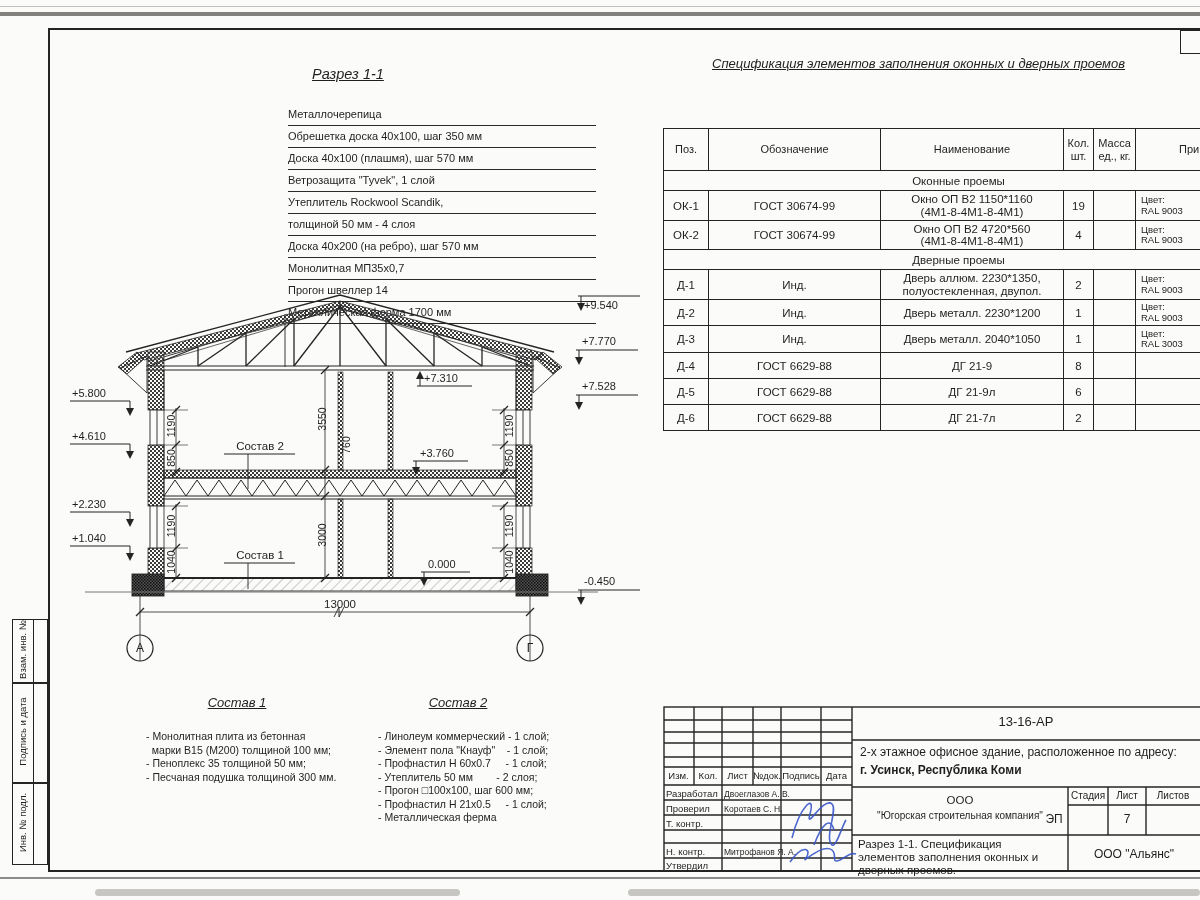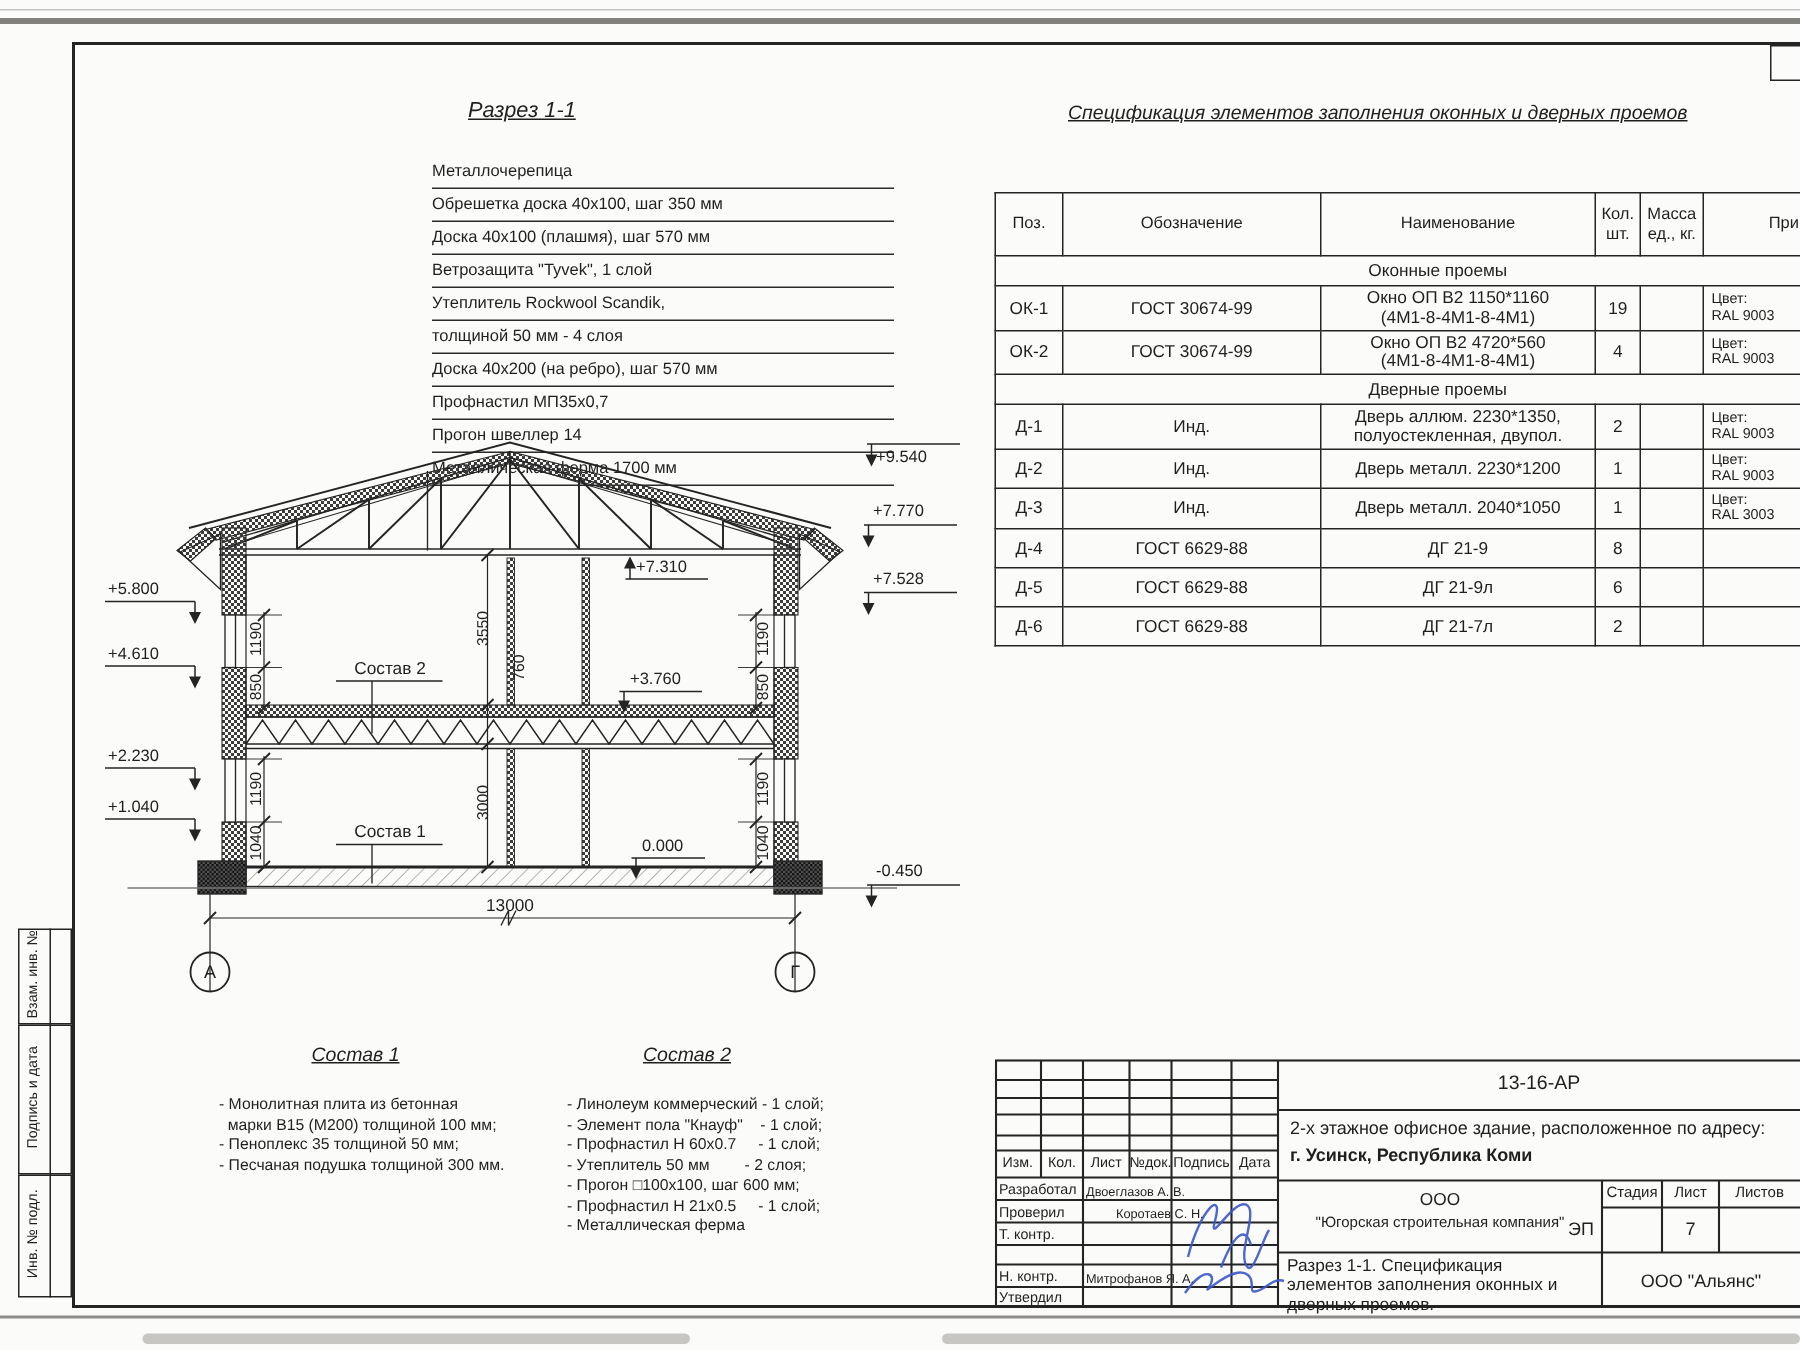--- a/index.html
+++ b/index.html
@@ -51,31 +51,31 @@
 
   <div class="mbox" style="top:619px;height:64px;"></div>
   <div class="mbox" style="top:683px;height:100px;"></div>
   <div class="mbox" style="top:783px;height:82px;"></div>
   <div class="mdiv" style="top:619px;height:246px;"></div>
   <span class="rt" style="left:-23px;top:644px;width:90px;font-size:9.5px;">Взам. инв. №</span>
   <span class="rt" style="left:-23px;top:726px;width:90px;font-size:9.5px;">Подпись и дата</span>
   <span class="rt" style="left:-23px;top:817px;width:90px;font-size:9.5px;">Инв. № подл.</span>
 
   <span class="t it ul" style="left:312px;top:66px;font-size:14.5px;">Разрез 1-1</span>
-  <span class="t it ul" style="left:712px;top:67px;font-size:13px;text-decoration:underline;">Спецификация элементов заполнения оконных и дверных проемов</span>
+  <span class="t it ul" style="left:712px;top:56px;font-size:13px;text-decoration:underline;">Спецификация элементов заполнения оконных и дверных проемов</span>
 
   <div class="callout">
     <div class="ci">Металлочерепица</div>
     <div class="ci">Обрешетка доска 40х100, шаг 350 мм</div>
     <div class="ci">Доска 40х100 (плашмя), шаг 570 мм</div>
     <div class="ci">Ветрозащита "Tyvek", 1 слой</div>
     <div class="ci">Утеплитель Rockwool Scandik,</div>
     <div class="ci">толщиной 50 мм - 4 слоя</div>
     <div class="ci">Доска 40х200 (на ребро), шаг 570 мм</div>
-    <div class="ci">Профнастил МП35х0,7</div>
+    <div class="ci">Монолитная МП35х0,7</div>
     <div class="ci">Прогон швеллер 14</div>
     <div class="ci">Металлическая ферма 1700 мм</div>
   </div>
 
   <svg width="660" height="700" viewBox="0 0 660 700" style="left:0;top:0;">
     <defs>
       <pattern id="chk" width="4" height="4" patternUnits="userSpaceOnUse">
         <rect width="2" height="2" fill="#3c3c3c"></rect>
           <rect x="2" y="2" width="2" height="2" fill="#3c3c3c"></rect>
       </pattern>
@@ -446,21 +446,21 @@
   <span class="t" style="left:860px;top:763px;font-size:12px;font-weight:bold;">г. Усинск, Республика Коми</span>
   <span class="t tb" style="left:663px;top:770px;width:31px;text-align:center;">Изм.</span>
   <span class="t tb" style="left:694px;top:770px;width:28px;text-align:center;">Кол.</span>
   <span class="t tb" style="left:722px;top:770px;width:31px;text-align:center;">Лист</span>
   <span class="t tb" style="left:753px;top:770px;width:28px;text-align:center;">№док.</span>
   <span class="t tb" style="left:781px;top:770px;width:40px;text-align:center;">Подпись</span>
   <span class="t tb" style="left:821px;top:770px;width:31px;text-align:center;">Дата</span>
   <span class="t tb" style="left:666px;top:788px;">Разработал</span>
   <span class="t tb" style="left:724px;top:789px;font-size:8.5px;">Двоеглазов А. В.</span>
   <span class="t tb" style="left:666px;top:803px;">Проверил</span>
-  <span class="t tb" style="left:724px;top:804px;font-size:8.5px;margin-left:20px;">Коротаев С. Н.</span>
+  <span class="t tb" style="left:724px;top:804px;font-size:8.5px;">Коротаев С. Н.</span>
   <span class="t tb" style="left:666px;top:818px;">Т. контр.</span>
   <span class="t tb" style="left:666px;top:846px;">Н. контр.</span>
   <span class="t tb" style="left:724px;top:847px;font-size:8.5px;">Митрофанов Я. А.</span>
   <span class="t tb" style="left:666px;top:860px;">Утвердил</span>
   <span class="t" style="left:852px;top:794px;width:216px;text-align:center;font-size:11.5px;">ООО</span>
   <span class="t" style="left:852px;top:810px;width:216px;text-align:center;font-size:10px;">"Югорская строительная компания"</span>
   <span class="t" style="left:1068px;top:790px;width:40px;text-align:center;font-size:10px;">Стадия</span>
   <span class="t" style="left:1108px;top:790px;width:38px;text-align:center;font-size:10px;">Лист</span>
   <span class="t" style="left:1146px;top:790px;width:54px;text-align:center;font-size:10px;">Листов</span>
   <span class="t" style="left:1044px;top:812px;width:20px;text-align:center;font-size:12px;">ЭП</span>

